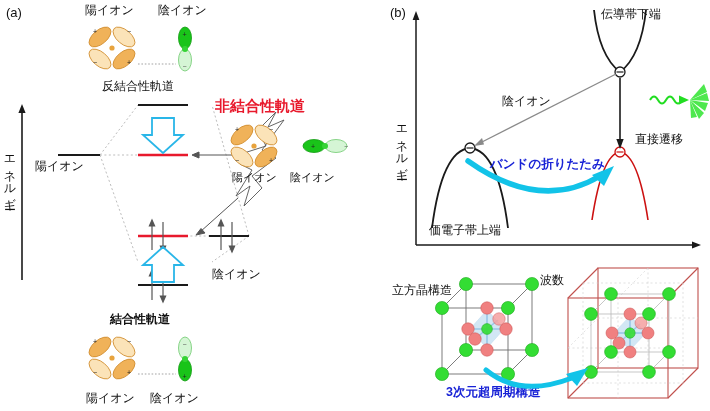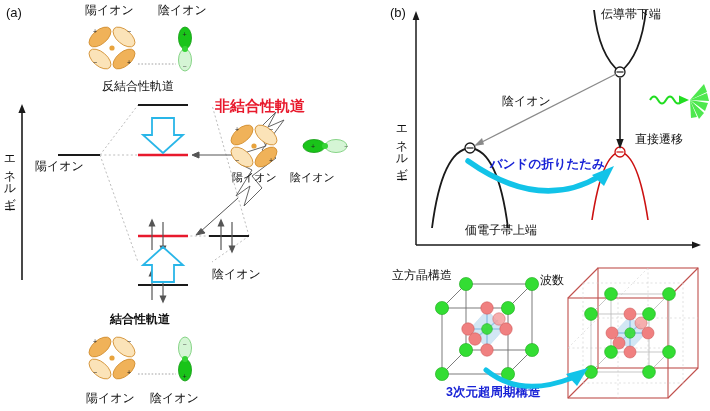--- a/index.html
+++ b/index.html
@@ -223,26 +223,26 @@
 
   <g>
     <path d="M468 161 Q540 212 600 176" fill="none" stroke="#12c3e8" stroke-width="5.5" stroke-linecap="round"></path>
     <polygon points="614,166 592,175 604,186" fill="#12c3e8"></polygon>
   </g>
 </svg>
 
 <div class="lbl vt" style="left:396px;top:118px;">エネルギー</div>
 <div class="lbl jp" style="left:540px;top:274px;">波数</div>
 <div class="lbl jp" style="left:601px;top:8px;text-align:right;">伝導帯下端</div>
-<div class="lbl jp" style="left:429px;top:224px;margin-left:36px;">価電子帯上端</div>
+<div class="lbl jp" style="left:429px;top:224px;">価電子帯上端</div>
 <div class="lbl jp" style="left:502px;top:95px;">陰イオン</div>
 <div class="lbl jp" style="left:635px;top:133px;">直接遷移</div>
 <div class="lbl jp-blue" style="left:490px;top:158px;">バンドの折りたたみ</div>
 
-<div class="lbl jp" style="left:392px;top:269px;">立方晶構造</div>
+<div class="lbl jp" style="left:392px;top:284px;">立方晶構造</div>
 <div class="lbl jp-blue" style="left:446px;top:386px;">3次元超周期構造</div>
 
 <svg width="310" height="150" style="left:400px;top:262px;">
 
   <g transform="translate(42,22)">
 
     <g stroke="#6e6e6e" stroke-width="0.9" fill="none">
 
       <rect x="0" y="24" width="66" height="66"></rect>
 

